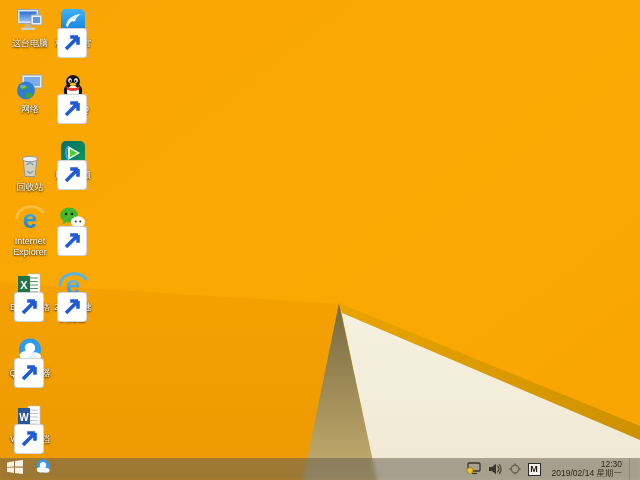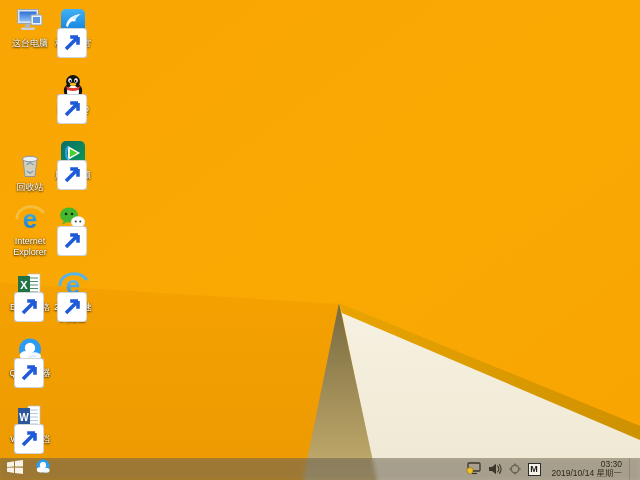--- a/index.html
+++ b/index.html
@@ -117,20 +117,33 @@
       <span class="shortcut-ovl">
         <svg viewBox="0 0 10 10">
             <rect x="0" y="0" width="10" height="10" rx="1.5" fill="#fff" stroke="#c3c9d0" stroke-width=".5"></rect>
             <path d="M3,7 L7,3 M7,3 H4.4 M7,3 V5.6" stroke="#1f5bd8" stroke-width="1.2" fill="none"></path>
           </svg>
       </span>
     </div>
     <div class="icon-label">极速迅雷</div>
   </div>
 
+  <div class="icon-cell" style="left:8px;top:72px">
+    <div class="icon-art">
+      <svg viewBox="0 0 30 30">
+        <rect x="7" y="3" width="20" height="13" rx="1" fill="#e6eaee" stroke="#9aa4ad"></rect>
+        <rect x="9" y="5" width="16" height="9" fill="#79aded"></rect>
+        <circle cx="11" cy="18.5" r="9" fill="#2f7fd0"></circle>
+        <path d="M5,15.5 q4.5,-3 8,-1 q-1,3.5 -5.5,3.2 q-2,-.4 -2.5,-2.2 z" fill="#43a336"></path>
+        <path d="M11,21.5 q4.5,-2 7,1.2 q-2.5,4 -7,3 z" fill="#43a336"></path>
+        <ellipse cx="8" cy="14.5" rx="3" ry="1.8" fill="rgba(255,255,255,.3)"></ellipse>
+      </svg>
+    </div>
+    <div class="icon-label">网络</div>
+  </div>
 
   <div class="icon-cell" style="left:51px;top:72px">
     <div class="icon-art">
       <svg viewBox="0 0 30 30">
         <ellipse cx="15" cy="9.5" rx="7" ry="6.5" fill="#141414"></ellipse>
         <ellipse cx="15" cy="19" rx="9.2" ry="8.8" fill="#141414"></ellipse>
         <ellipse cx="15" cy="20" rx="6" ry="6.5" fill="#ffffff"></ellipse>
         <ellipse cx="12" cy="8.5" rx="1.8" ry="2.3" fill="#ffffff"></ellipse>
         <circle cx="12.4" cy="9" r=".9" fill="#000"></circle>
         <ellipse cx="18" cy="8.5" rx="1.8" ry="2.3" fill="#ffffff"></ellipse>
@@ -356,20 +369,20 @@
         </svg>
       </div>
       <div class="tray-ico">
         <svg width="12" height="12" viewBox="0 0 12 12">
           <circle cx="6" cy="6" r="3.8" fill="none" stroke="#6b6352" stroke-width="1.4"></circle>
           <path d="M6,.4 v2 M6,9.6 v2 M.4,6 h2 M9.6,6 h2" stroke="#6b6352" stroke-width="1.4"></path>
         </svg>
       </div>
       <div class="ime-box">M</div>
       <div class="clock">
-        <div>03:30</div>
-        <div>2019/10/14 星期一</div>
+        <div>12:30</div>
+        <div>2019/02/14 星期一</div>
       </div>
       <div class="show-desktop"></div>
     </div>
   </div>
 
 </div>
 
 </body></html>

